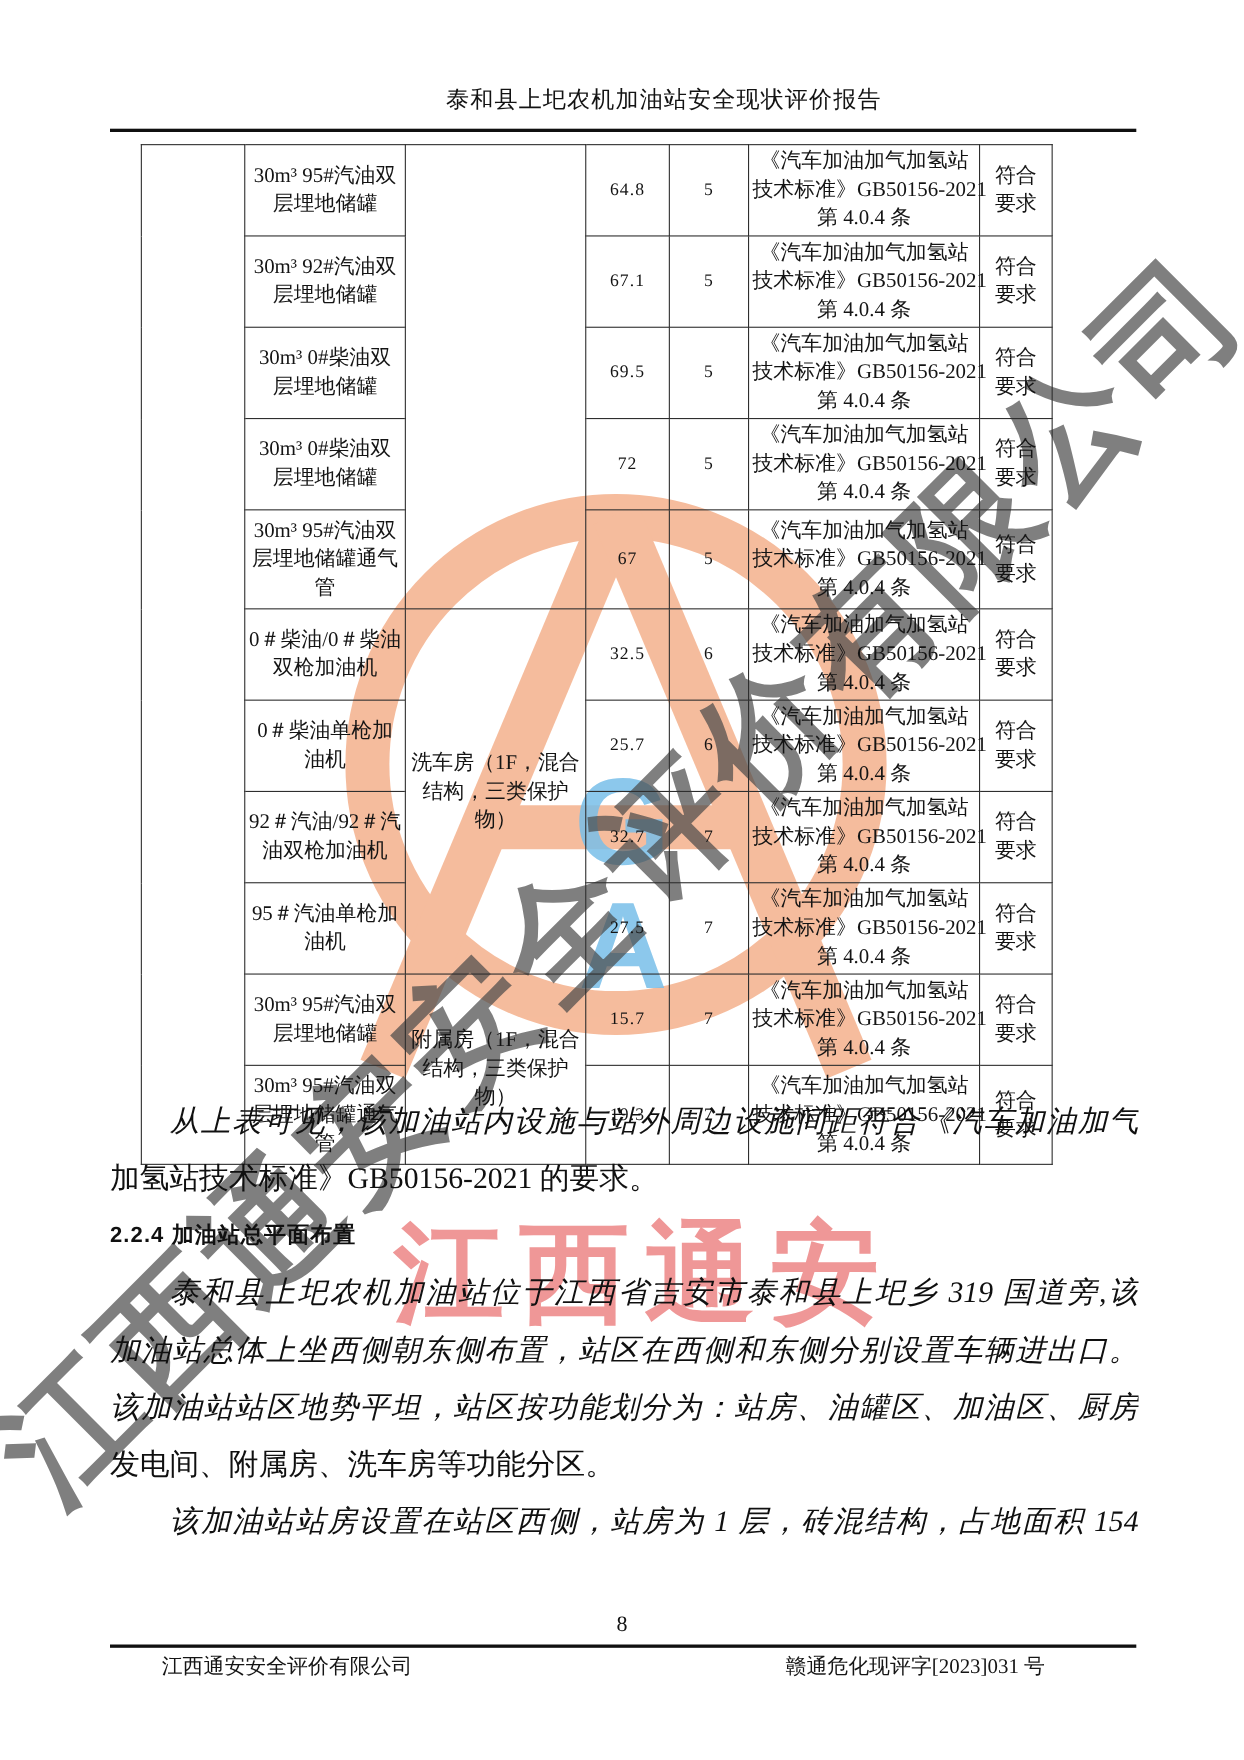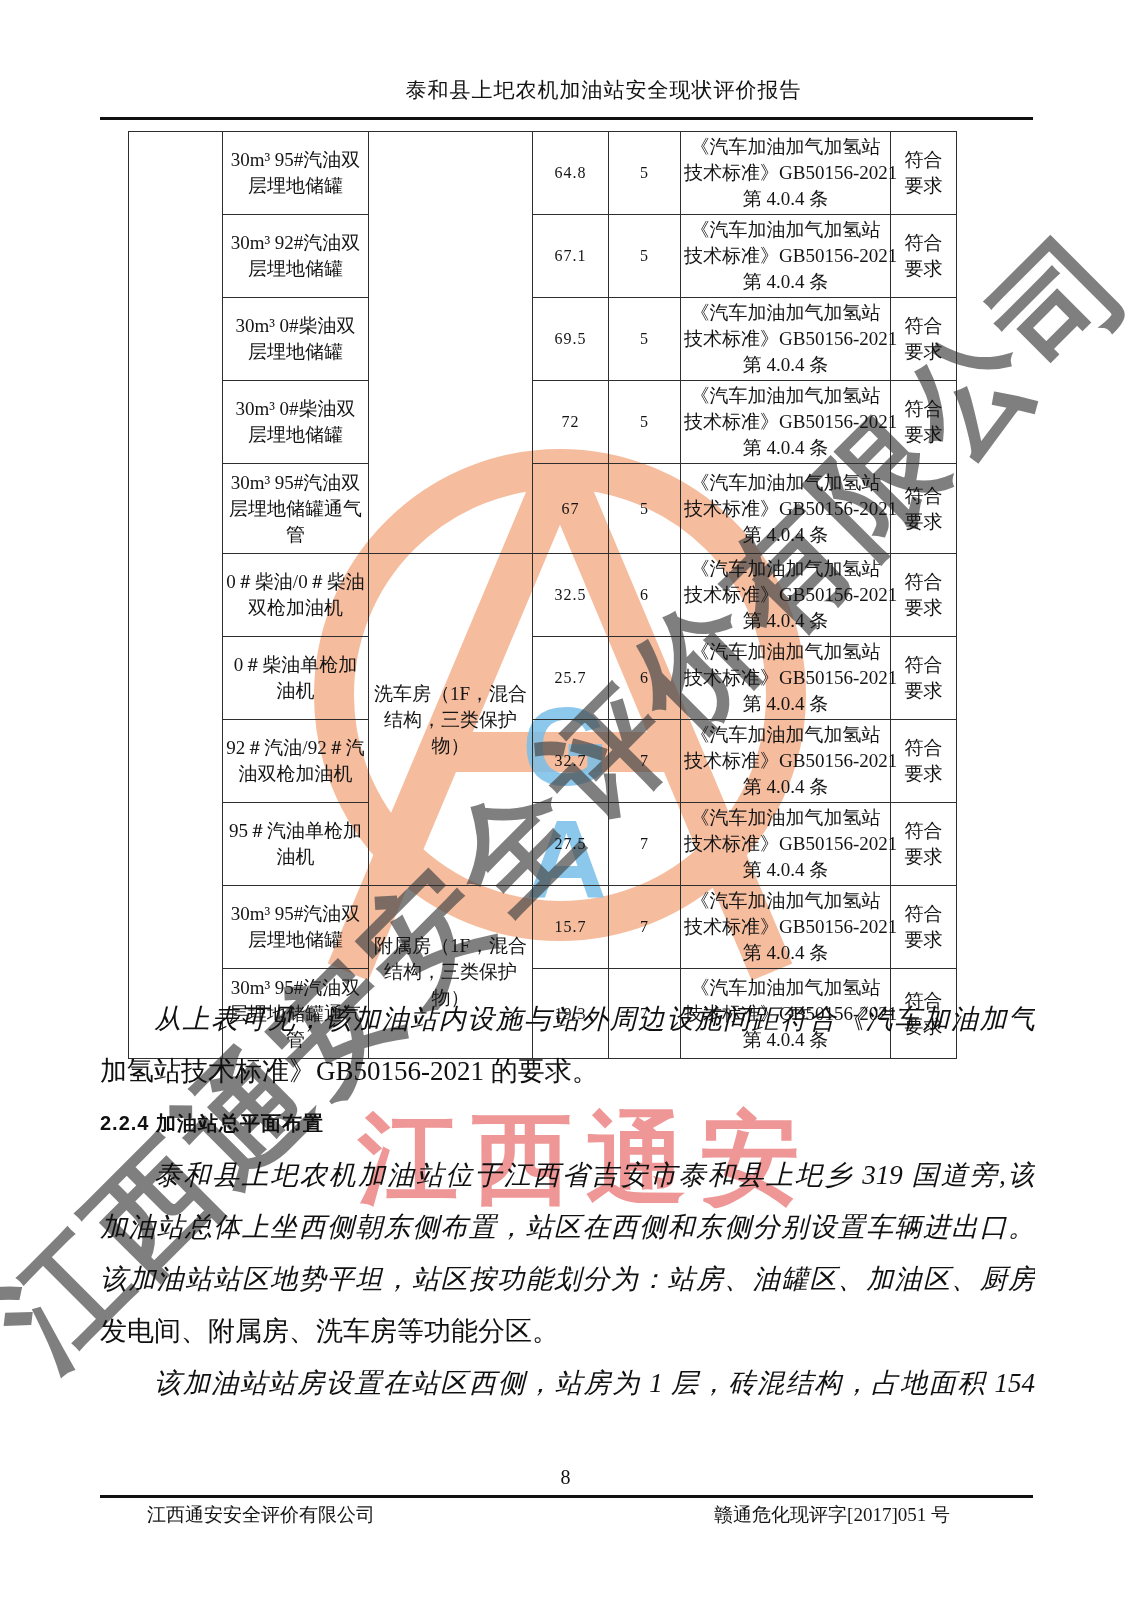--- a/index.html
+++ b/index.html
@@ -245,17 +245,17 @@
       <div class="line fill">加油站总体上坐西侧朝东侧布置，站区在西侧和东侧分别设置车辆进出口。</div>
       <div class="line fill">该加油站站区地势平坦，站区按功能划分为：站房、油罐区、加油区、厨房</div>
       <div class="line">发电间、附属房、洗车房等功能分区。</div>
       <div class="line fill indent">该加油站站房设置在站区西侧，站房为 1 层，砖混结构，占地面积 154</div>
     </div>
 
     <div class="page-number">8</div>
     <div class="rule rule-bottom"></div>
     <div class="footer">
       <span>江西通安安全评价有限公司</span>
-      <span>赣通危化现评字[2017]051 号</span>
+      <span>赣通危化现评字[2023]031 号</span>
     </div>
 
   </div>
 </div>
 
 </body></html>

